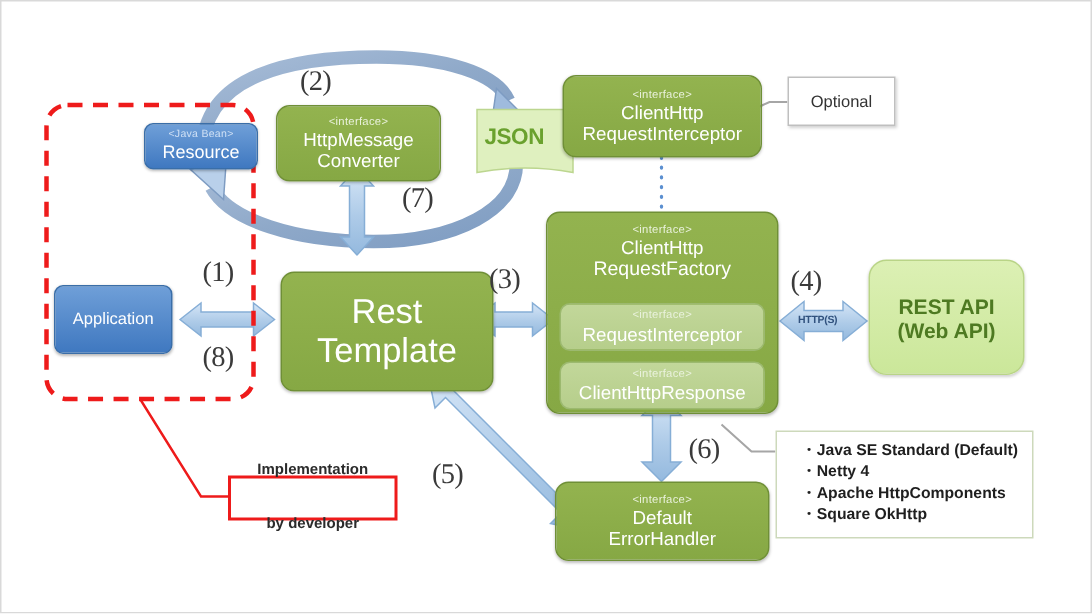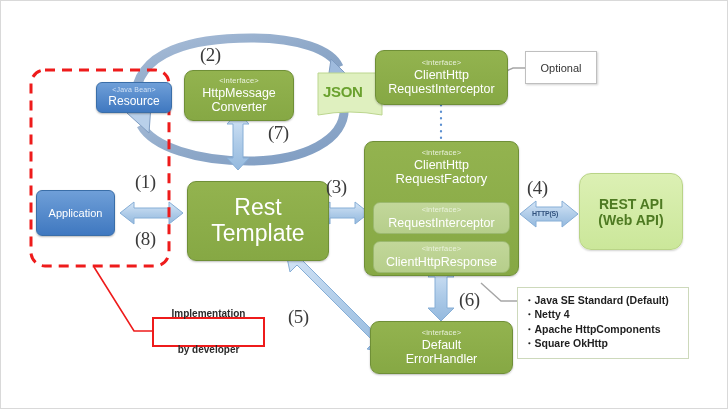--- a/index.html
+++ b/index.html
@@ -50,21 +50,21 @@
     display:flex;align-items:center;justify-content:center;
     font-size:11px;color:#333;box-sizing:border-box;
   }
   .callout-red{
     position:absolute;background:#ffffff;border:2px solid #ee1b1b;
     display:flex;flex-direction:column;align-items:center;justify-content:center;
     font-size:10px;font-weight:bold;color:#2b2b2b;line-height:1.25;box-sizing:border-box;
   }
   .implbox{
     position:absolute;background:#ffffff;border:1px solid #cdd9bb;
-    box-sizing:border-box;padding:5px 7px 5px 6px;
+    box-sizing:border-box;padding:5px 7px 5px 16px;
     font-size:10.5px;color:#1f1f1f;font-weight:bold;line-height:1.38;
   }
   .implbox div{white-space:nowrap;}
   .bul{color:#1f1f1f;}
 
   .httpslab{position:absolute;font-size:7px;color:#31527e;font-weight:bold;letter-spacing:-.2px;}
   .jsonlab{position:absolute;font-size:15px;font-weight:bold;color:#6aa12e;letter-spacing:-.3px;}
 </style>
 </head>
 <body>

